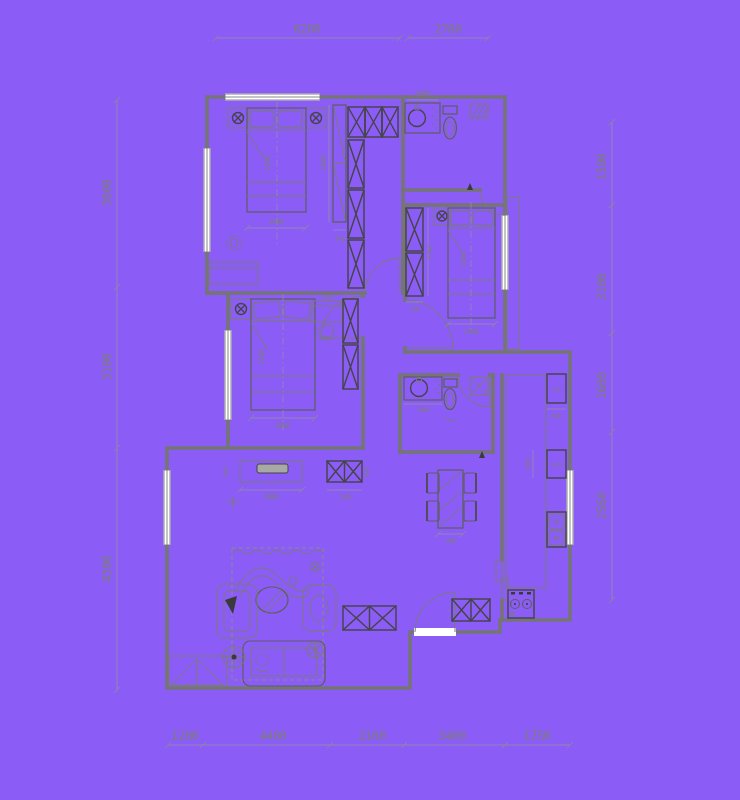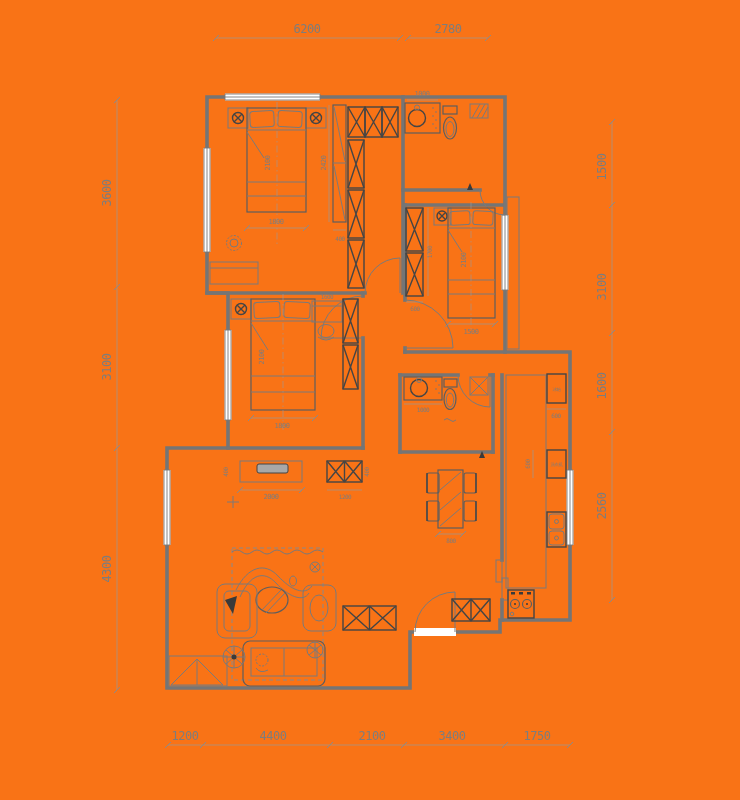--- a/index.html
+++ b/index.html
@@ -1,16 +1,16 @@
 <!DOCTYPE html>
 <html><head>
 <meta charset="utf-8">
 <style>
   html,body{margin:0;padding:0;background:#ffffff;}
-  .stage{width:740px;height:800px;background:#f97316;position:relative;font-family:"DejaVu Sans Mono",monospace;}
+  .stage{width:740px;height:800px;background:#8b5cf6;position:relative;font-family:"DejaVu Sans Mono",monospace;}
   svg{display:block;}
   .wall{stroke:#757575;stroke-width:3.6;fill:none;stroke-linecap:square;}
   .thin{stroke:#7a7a7a;stroke-width:1;fill:none;}
   .med{stroke:#5e5e5e;stroke-width:1.2;fill:none;}
   .bold{stroke:#454545;stroke-width:1.4;fill:none;}
   .dim{stroke:#9a9a9a;stroke-width:0.7;fill:none;}
   .tick{stroke:#8a8a8a;stroke-width:1;}
   .cl{stroke:#9a9a9a;stroke-width:0.6;stroke-dasharray:7,3,1.5,3;fill:none;}
   .winline{stroke:#7a7a7a;stroke-width:0.9;fill:none;}
   .dimtxt{fill:#7d7d7d;font-size:12px;text-anchor:middle;letter-spacing:-0.5px;}

